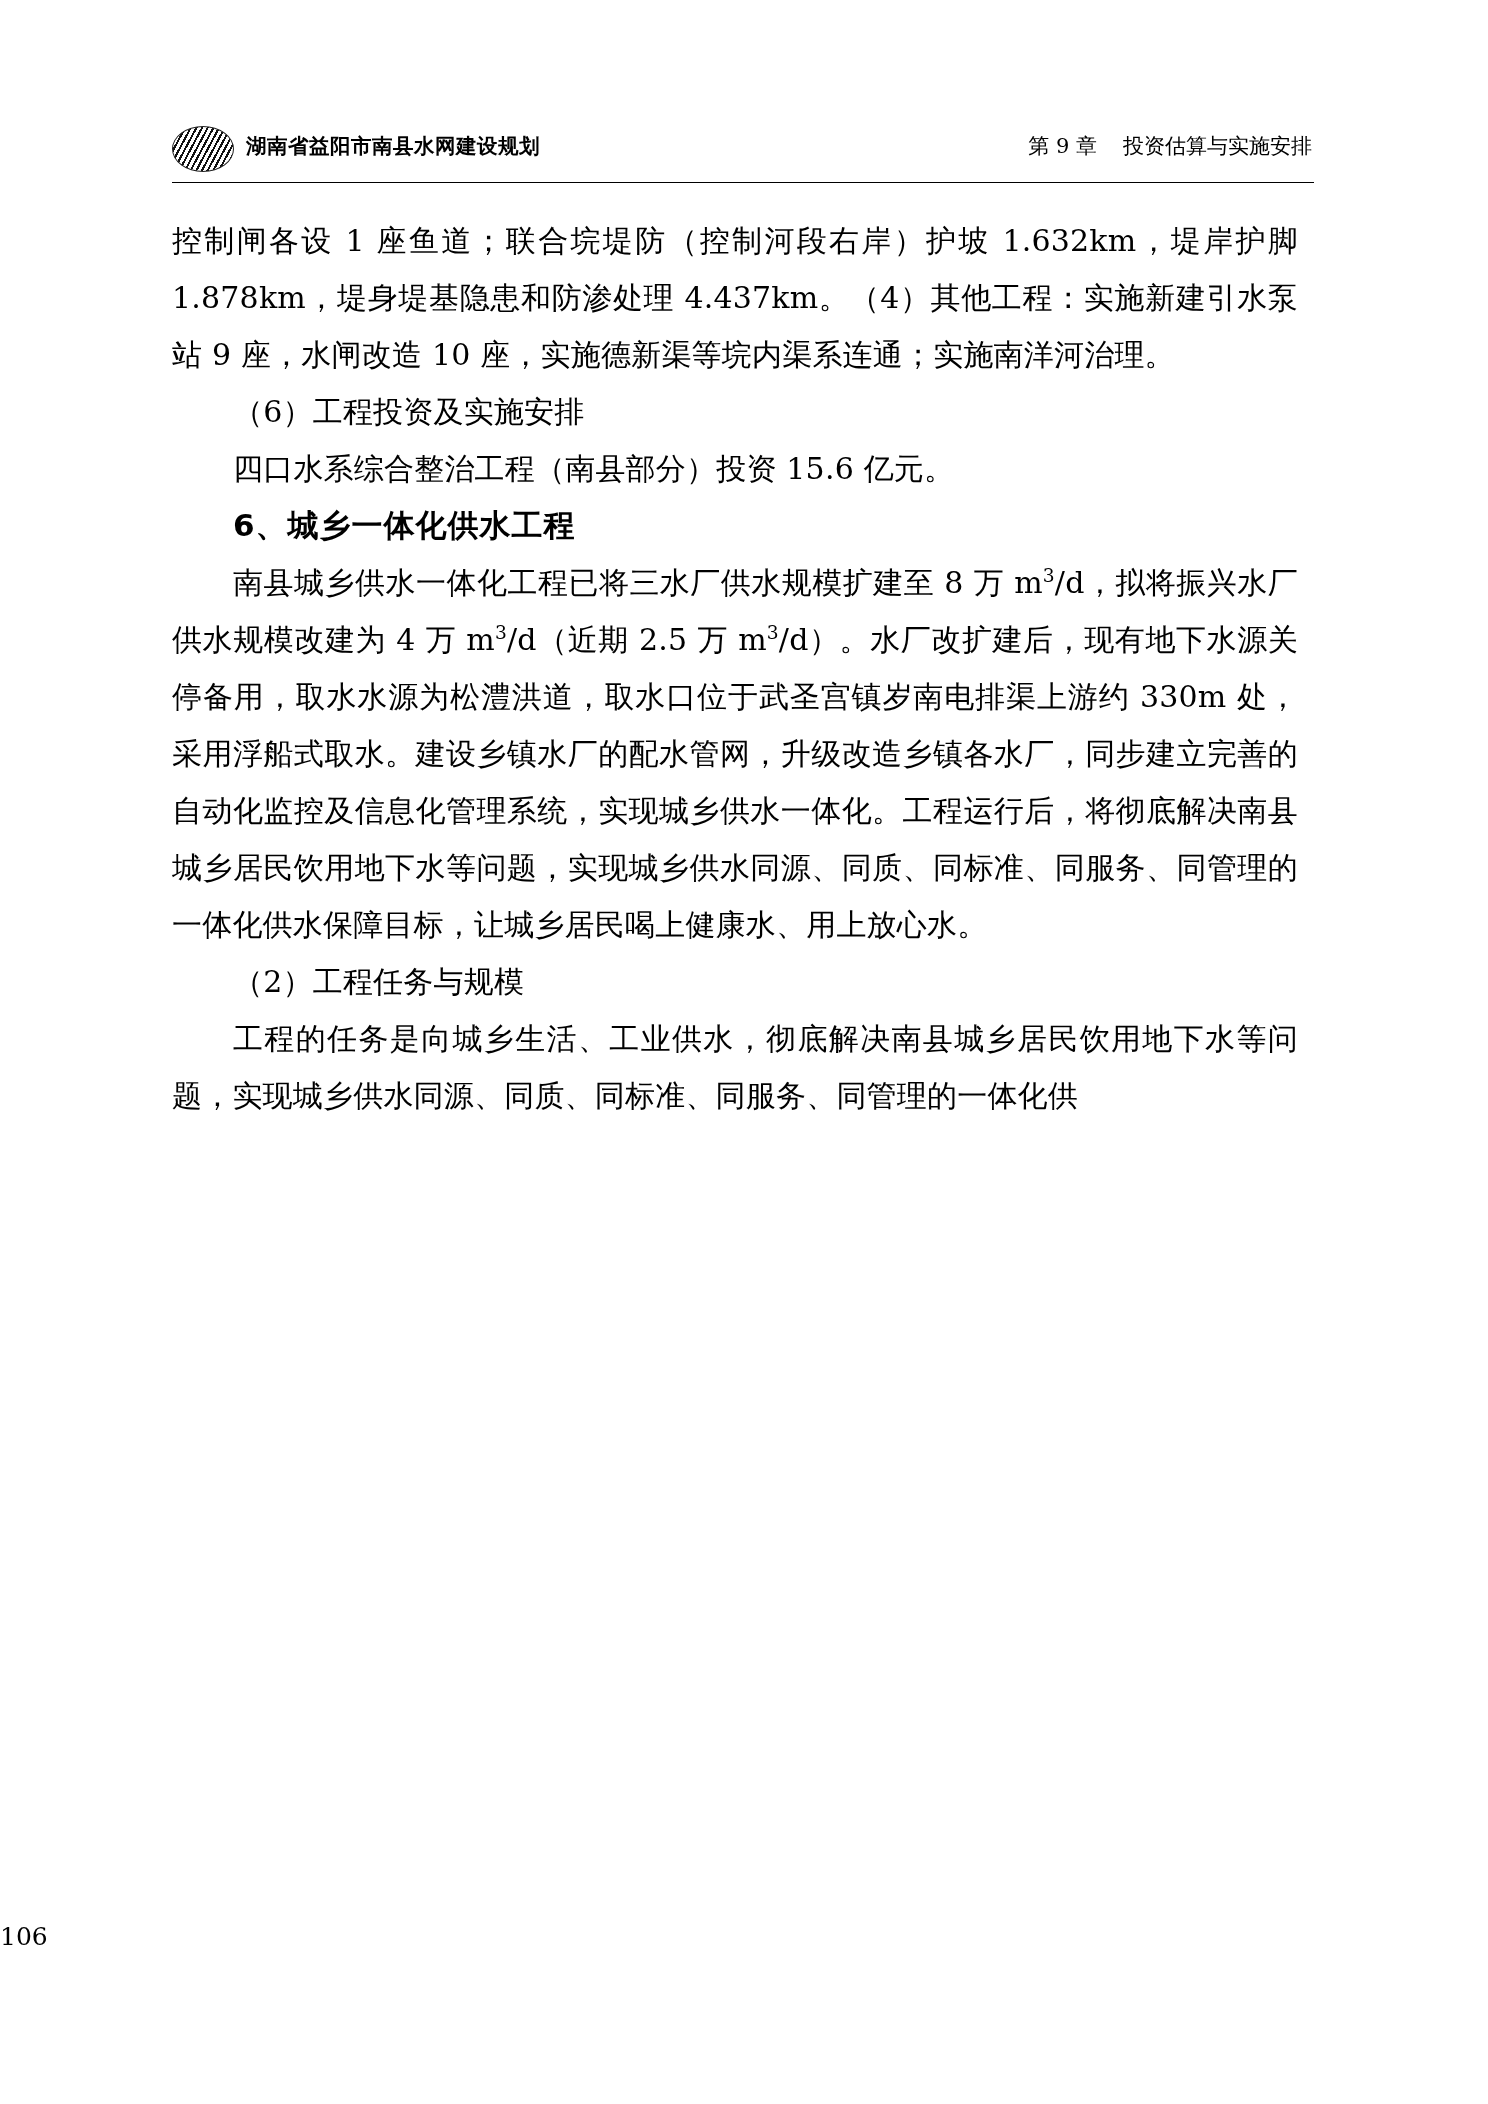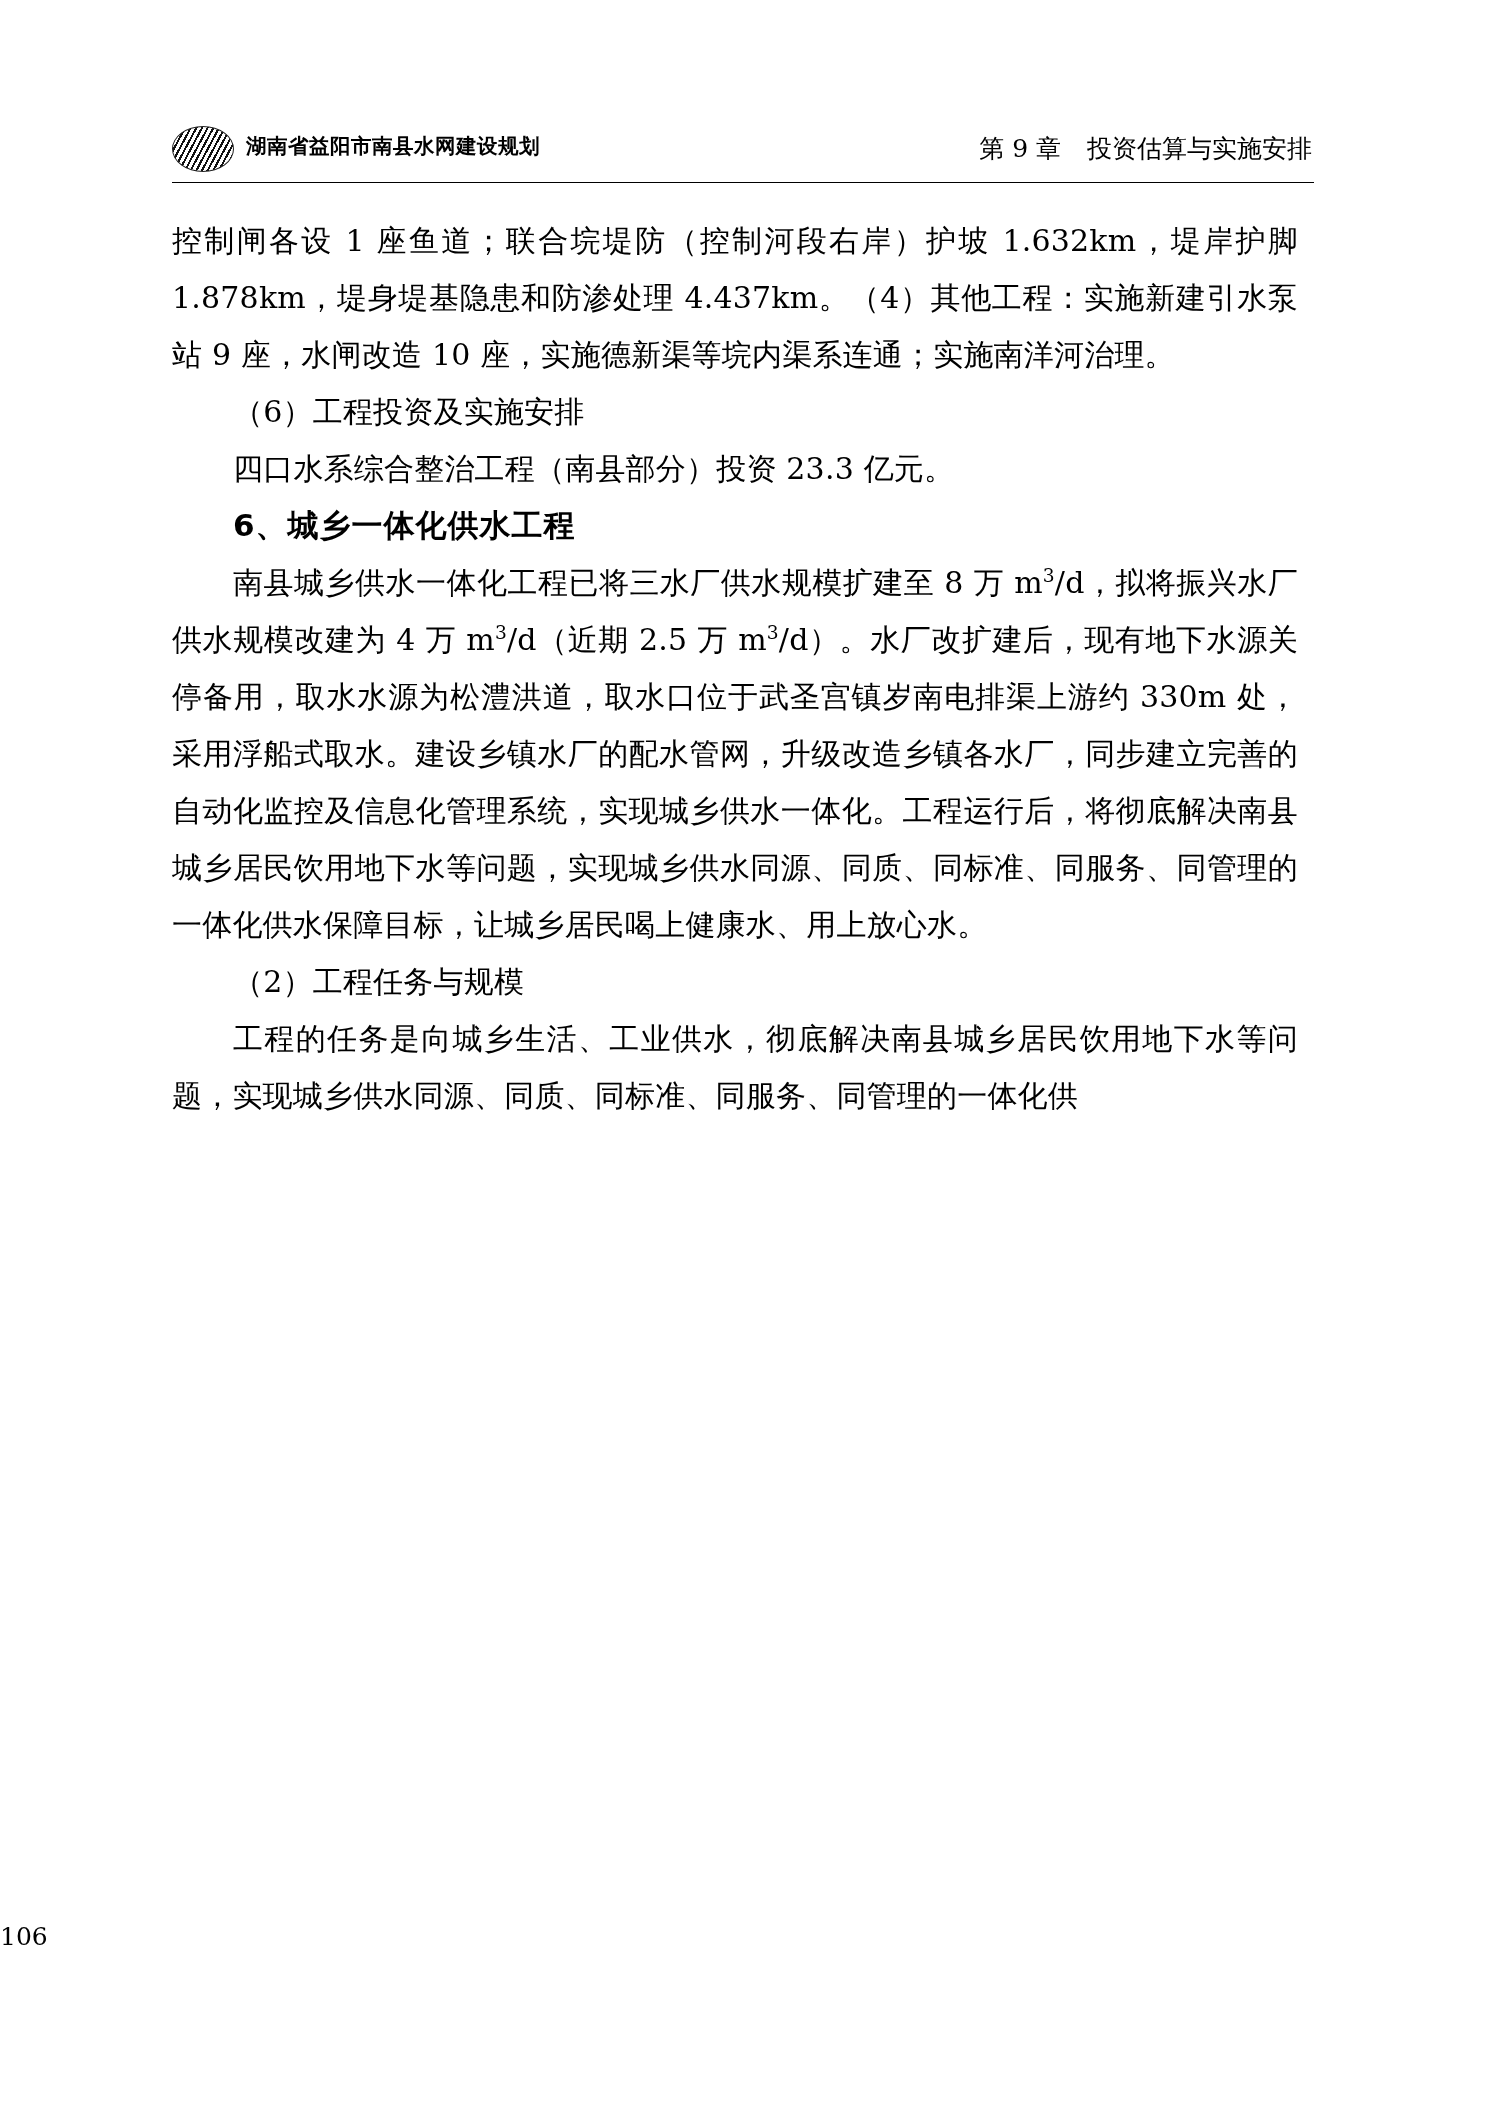--- a/index.html
+++ b/index.html
@@ -55,21 +55,21 @@
     font-size: 20.5px;
     letter-spacing: 0.5px;
     font-family: "DejaVu Sans", "Liberation Sans", sans-serif;
     font-weight: 600;
     white-space: nowrap;
   }
   .header-right {
     position: absolute;
     right: 0px;
     top: 4px;
-    font-size: 25px;
+    font-size: 21px;
     font-family: "DejaVu Serif", "Liberation Serif", serif;
     white-space: nowrap;
   }
   .header-right .chap {
     margin-right: 26px;
   }
   .header-rule {
     position: absolute;
     left: 172px;
     top: 182px;
@@ -137,21 +137,21 @@
     </div>
   </div>
   <div class="header-rule"></div>
 
   <div class="content">
 
     <p class="para">控制闸各设 1 座鱼道；联合垸堤防（控制河段右岸）护坡 1.632km，堤岸护脚 1.878km，堤身堤基隐患和防渗处理 4.437km。（4）其他工程：实施新建引水泵站 9 座，水闸改造 10 座，实施德新渠等垸内渠系连通；实施南洋河治理。</p>
 
     <p class="para indent">（6）工程投资及实施安排</p>
 
-    <p class="para indent">四口水系综合整治工程（南县部分）投资 23.3 亿元。</p>
+    <p class="para indent">四口水系综合整治工程（南县部分）投资 15.6 亿元。</p>
 
 
     <p class="heading">6、城乡一体化供水工程</p>
 
 
     <p class="para indent">南县城乡供水一体化工程已将三水厂供水规模扩建至 8 万 m<sup class="exp">3</sup>/d，拟将振兴水厂供水规模改建为 4 万 m<sup class="exp">3</sup>/d（近期 2.5 万 m<sup class="exp">3</sup>/d）。水厂改扩建后，现有地下水源关停备用，取水水源为松澧洪道，取水口位于武圣宫镇岁南电排渠上游约 330m 处，采用浮船式取水。建设乡镇水厂的配水管网，升级改造乡镇各水厂，同步建立完善的自动化监控及信息化管理系统，实现城乡供水一体化。工程运行后，将彻底解决南县城乡居民饮用地下水等问题，实现城乡供水同源、同质、同标准、同服务、同管理的一体化供水保障目标，让城乡居民喝上健康水、用上放心水。</p>
 
     <p class="para indent">（2）工程任务与规模</p>
 
     <p class="para indent">工程的任务是向城乡生活、工业供水，彻底解决南县城乡居民饮用地下水等问题，实现城乡供水同源、同质、同标准、同服务、同管理的一体化供</p>

